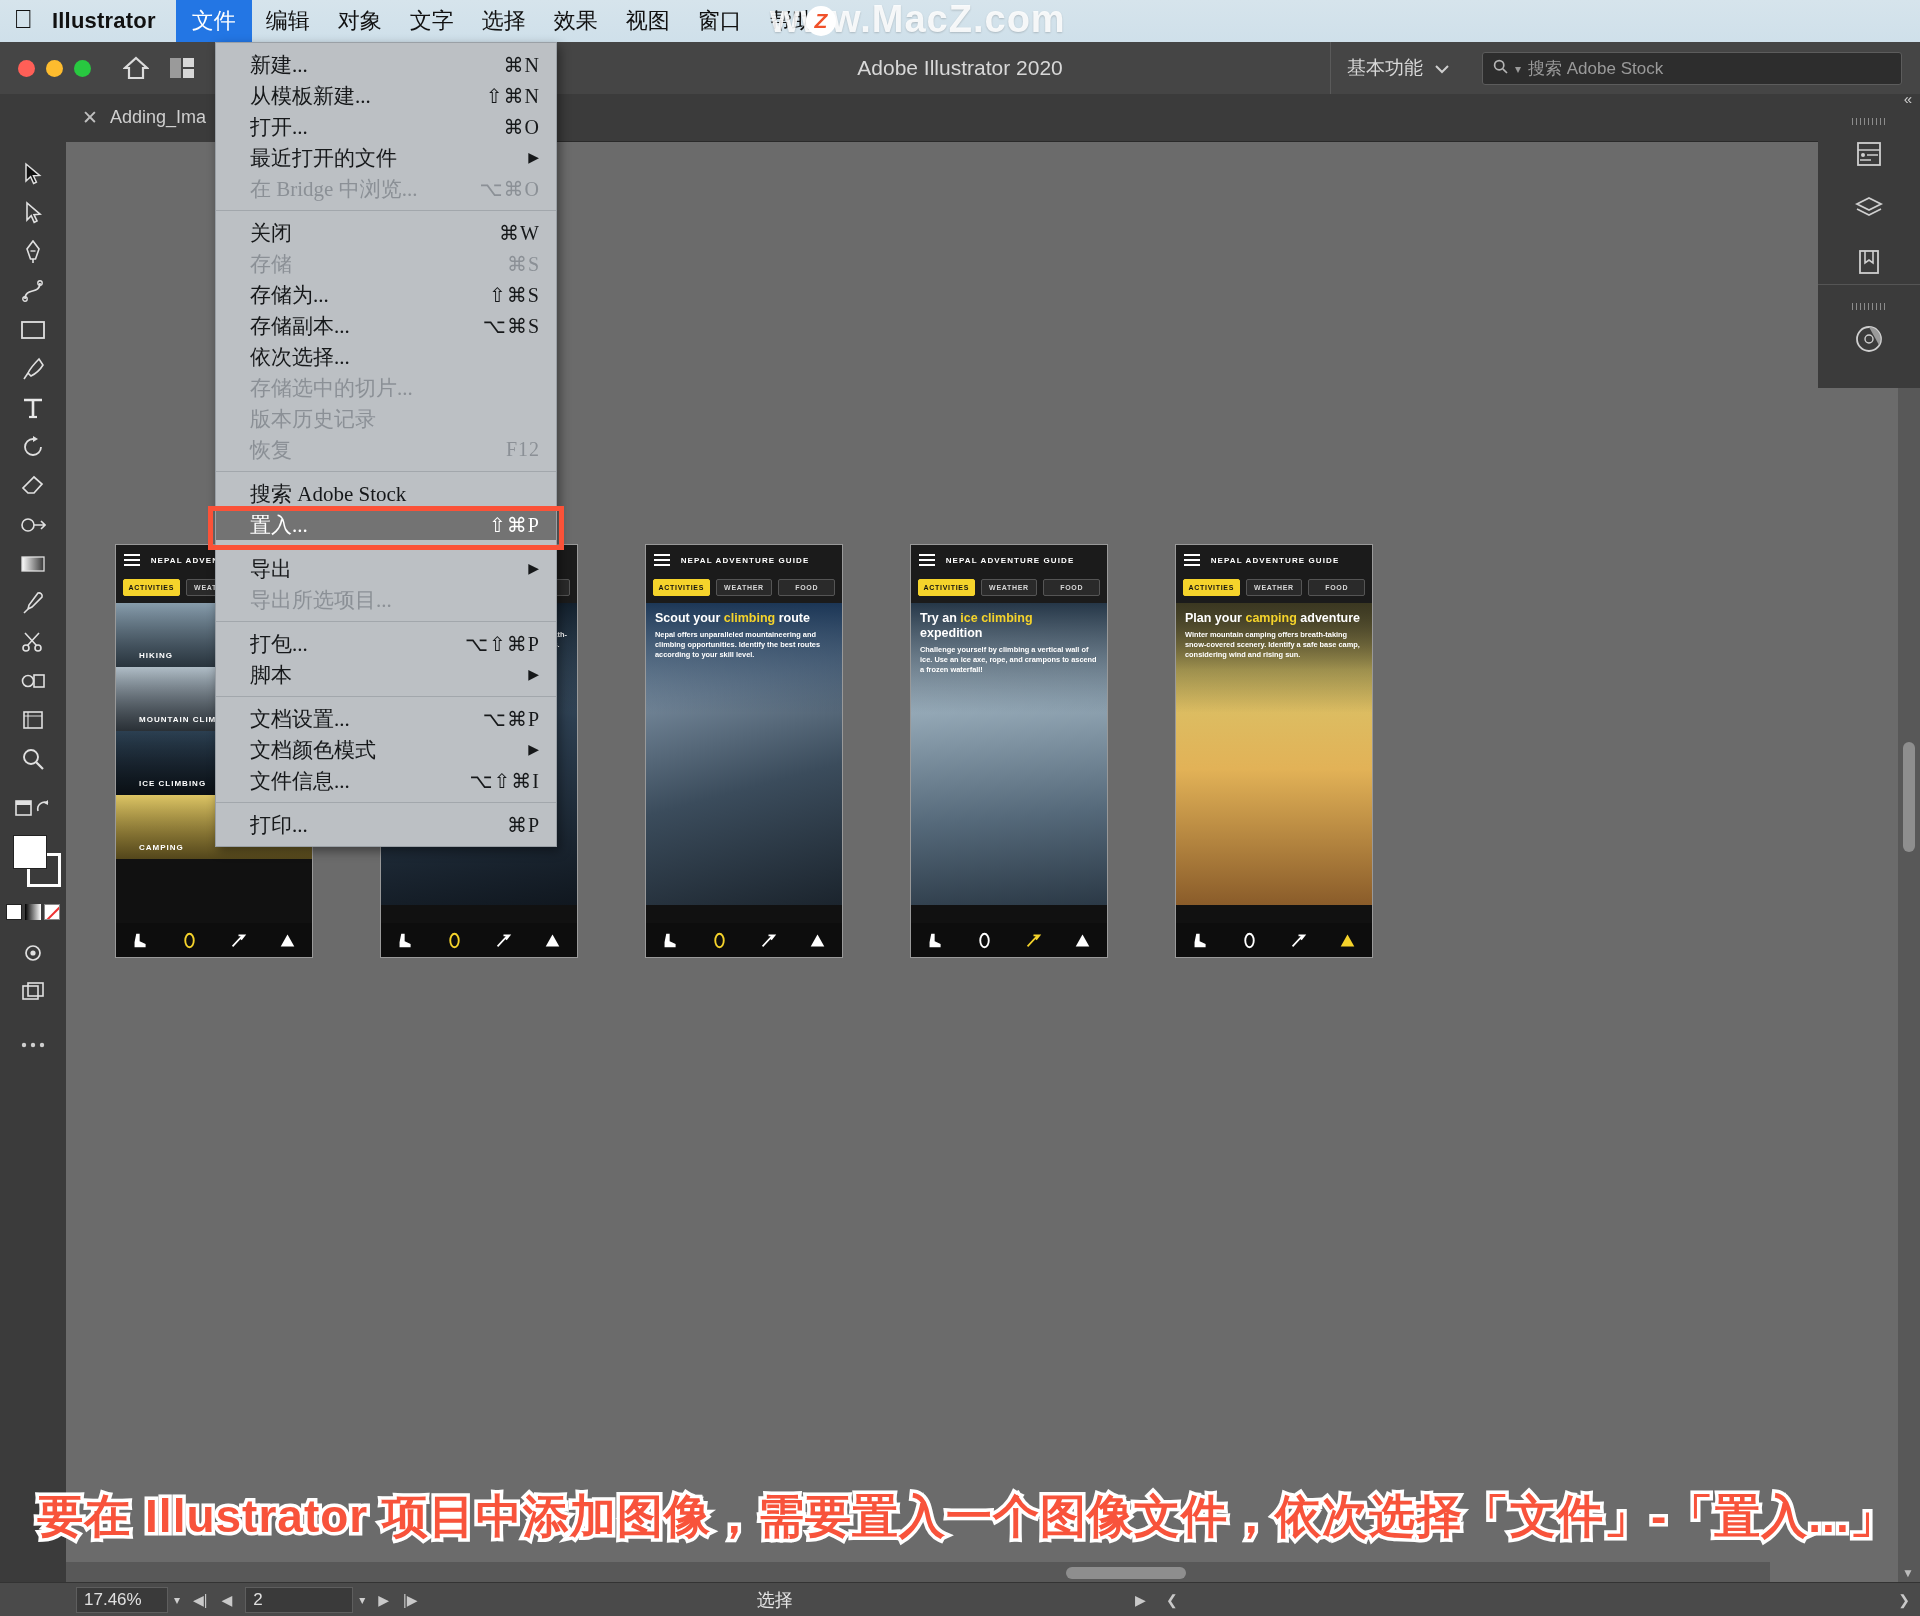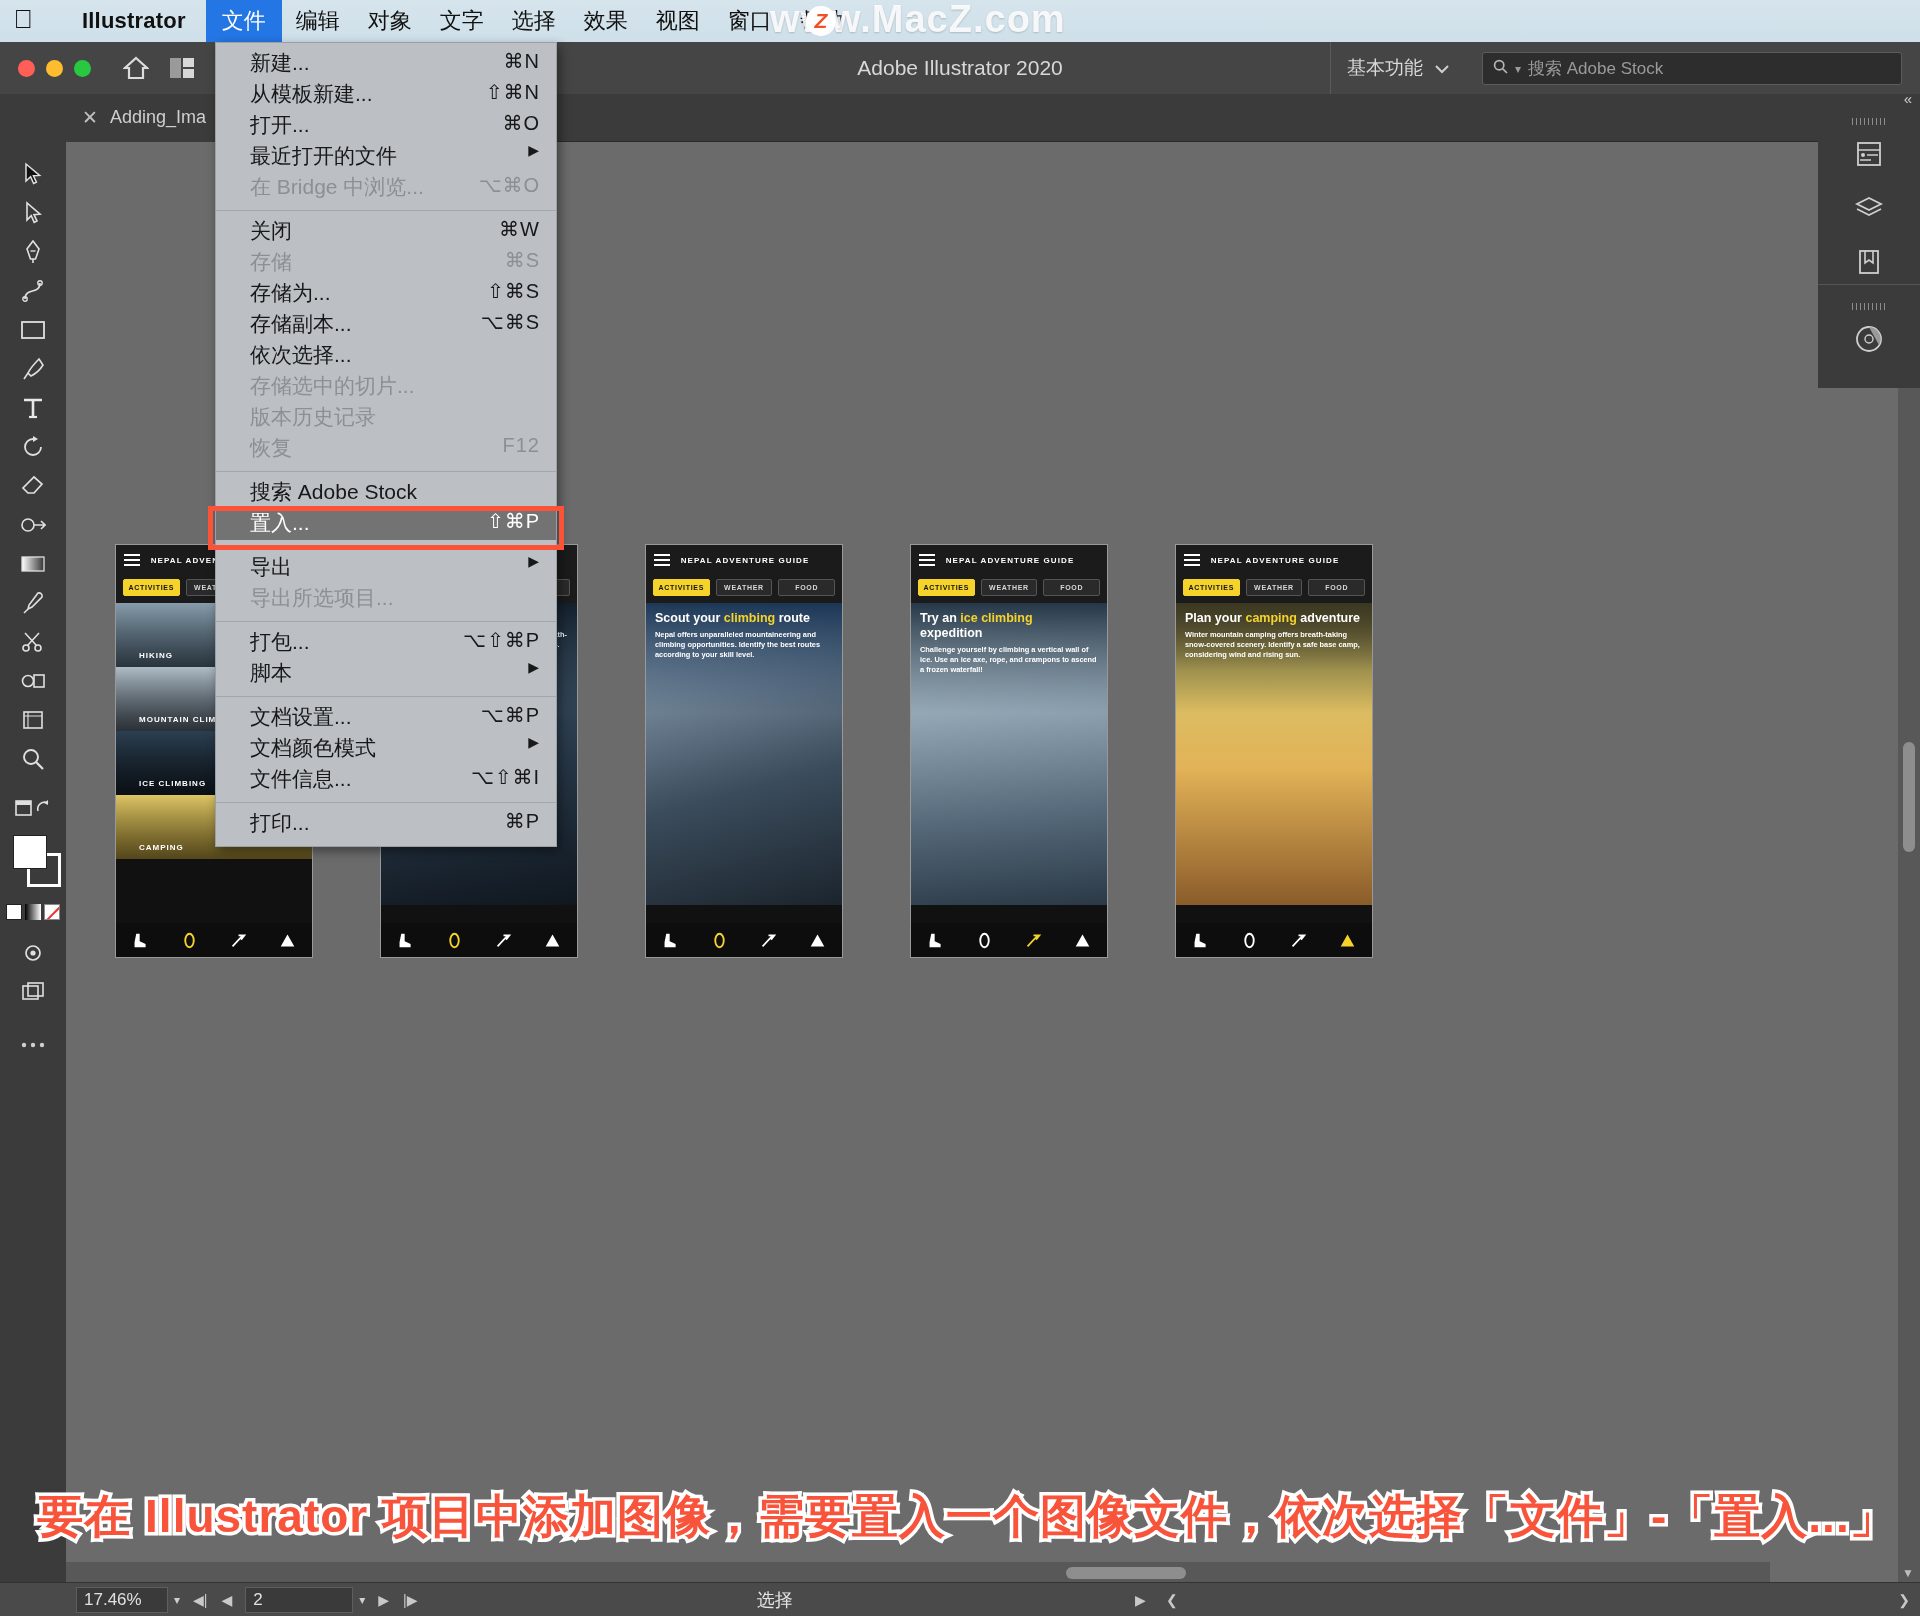--- a/index.html
+++ b/index.html
@@ -10,21 +10,21 @@
     background: #6b6b6b;
   }
 
   
   #macbar {
     position: absolute; left: 0; top: 0; width: 1920px; height: 42px;
     background: linear-gradient(180deg,#d6e4ec 0%,#cfe0ea 100%);
     display: flex; align-items: center; z-index: 60;
   }
   .apple-logo { width: 46px; text-align: center; font-size: 26px; line-height: 1; color: #111; padding-bottom:4px;}
-  .app-name { font-weight: bold; font-size: 22px; color: #111; padding: 0 20px 0 6px; letter-spacing:.2px;margin-left:30px;}
+  .app-name { font-weight: bold; font-size: 22px; color: #111; padding: 0 20px 0 6px; letter-spacing:.2px;}
   .mmenu { font-size: 22px; color: #111; padding: 4px 14px; }
   .mmenu.active { background: #2376e4; color: #fff; height:42px; display:flex; align-items:center; padding:0 16px;}
 
   
   #watermark {
     position: absolute; left: 770px; top: -2px; z-index: 61;
     font-size: 38px; color: rgba(255,255,255,.88);
     font-weight: bold; letter-spacing: 1px;
     text-shadow: 0 1px 2px rgba(0,0,0,.18);
     pointer-events: none;
@@ -176,21 +176,21 @@
   #sb-status { flex:1; text-align:center; color:#e3e3e3; font-size:18px; }
   .sb-arrow { padding:0 10px; color:#c9c9c9; font-size:14px;}
 
   
   #filemenu {
     position:absolute; left:215px; top:42px; width:342px; z-index:70;
     background:#bcc0c4; border:1px solid #9aa0a6;
     box-shadow: 3px 4px 10px rgba(0,0,0,.42);
     padding: 6px 0 6px;
   }
-  .mi { height:31px; display:flex; padding:0 16px 0 34px; font-size:21px; color:#16181a; }
+  .mi { height:31px; display:flex; align-items:center; padding:0 16px 0 34px; font-size:21px; color:#16181a;font-family:Liberation Serif, serif; }
   .mi .lbl { flex:1; white-space:nowrap; }
   .mi .sc { color:#16181a; font-size:20px; white-space:nowrap; letter-spacing:1px;}
   .mi.dis .lbl, .mi.dis .sc { color:#8b9096; }
   .mi.sub .sc { font-size:14px; }
   .mi.hl { background:#737373; color:#fff; }
   .mi.hl .lbl, .mi.hl .sc { color:#fff; }
   .msep { height:1px; background:#a2a7ac; margin:6px 0; }
   #hl-box {
     position:absolute; left:208px; top:506px; width:356px; height:44px;
     border:5px solid #fb5238; z-index:72; pointer-events:none; box-sizing:border-box;

